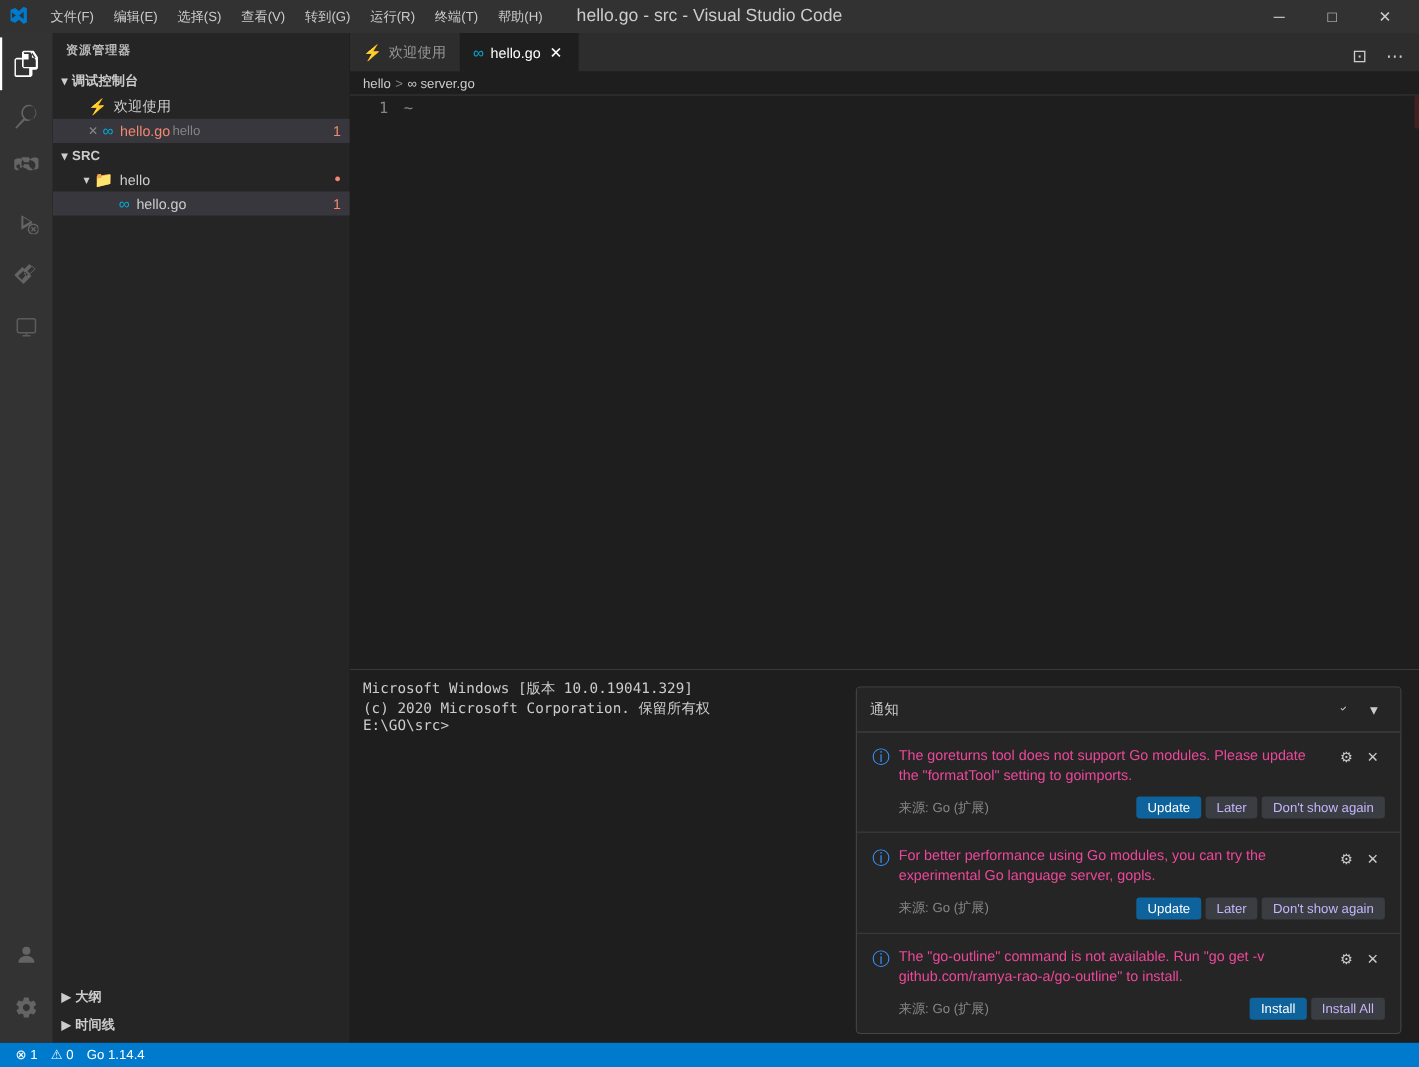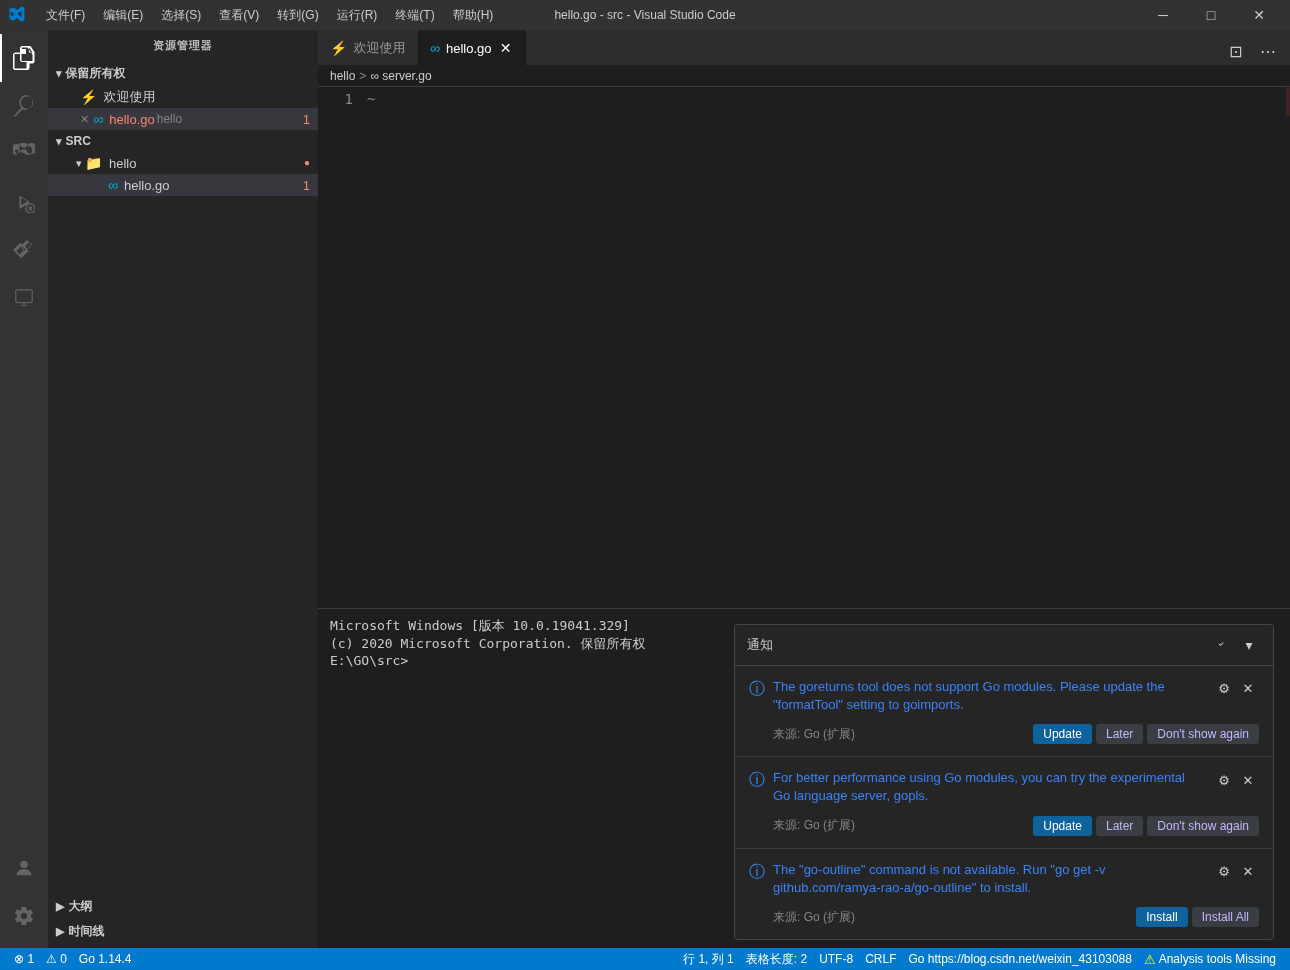--- a/index.html
+++ b/index.html
@@ -38,21 +38,21 @@
       padding: 2px 8px;
       font-size: 12px;
       color: #cccccc;
       cursor: pointer;
       border-radius: 3px;
     }
     #titlebar-center {
       position: absolute;
       left: 50%;
       transform: translateX(-50%);
-      font-size: 12px;
+      font-size: 16px;
       color: #cccccc;
     }
     #titlebar-right {
       display: flex;
       align-items: center;
       gap: 2px;
     }
     .titlebar-btn {
       width: 46px;
       height: 30px;
@@ -102,21 +102,20 @@
     }
 
     
     #sidebar {
       width: 270px;
       background: #252526;
       display: flex;
       flex-direction: column;
       flex-shrink: 0;
       overflow: hidden;
-      text-align: center;
     }
     #sidebar-title {
       padding: 8px 12px;
       font-size: 11px;
       font-weight: bold;
       color: #bbbbbbb;
       text-transform: uppercase;
       letter-spacing: 0.08em;
       color: #bbbbbb;
     }
@@ -346,21 +345,21 @@
       display: flex;
       align-items: center;
     }
     .status-warning { color: #ffff00; font-size: 13px; }
 
     
     #notification-panel {
       position: absolute;
       right: 16px;
       bottom: 30px;
-      width: 540px;
+      width: 496px;
       background: #252526;
       border: 1px solid #454545;
       border-radius: 4px;
       overflow: hidden;
       z-index: 100;
     }
     #notification-header {
       display: flex;
       align-items: center;
       justify-content: space-between;
@@ -400,21 +399,21 @@
     }
     .notif-icon {
       color: #3794ff;
       font-size: 16px;
       flex-shrink: 0;
       margin-top: 1px;
     }
     .notif-text {
       flex: 1;
       font-size: 13px;
-      color: #3b82f6;
+      color: #ec4899;
       line-height: 1.4;
     }
     .notif-actions-row {
       display: flex;
       align-items: center;
       gap: 4px;
       margin-top: 10px;
       padding-left: 24px;
     }
     .notif-icon-btn {
@@ -531,21 +530,21 @@
         </svg>
       </div>
     </div>
   </div>
 
   <div id="sidebar">
     <div id="sidebar-title">资源管理器</div>
 
     <div class="sidebar-section-header">
       <span class="chevron">▾</span>
-      <span>保留所有权</span>
+      <span>调试控制台</span>
     </div>
 
     <div class="file-item" style="padding-left:32px;">
       <span class="icon file-vscode-icon">⚡</span>
       <span>欢迎使用</span>
     </div>
     <div class="file-item active" style="padding-left:32px; color:#f48771;">
       <span style="color:#858585; margin-right:4px; font-size:11px;">✕</span>
       <span class="icon file-go-icon">∞</span>
       <span style="margin-right:2px;">hello.go</span>
@@ -627,31 +626,20 @@
       </div>
     </div>
 
   </div>
 </div>
 
 <div id="statusbar">
   <div class="status-item">⊗ 1</div>
   <div class="status-item">⚠ 0</div>
   <div class="status-item">Go 1.14.4</div>
-  <div class="status-right">
-    <div class="status-item">行 1, 列 1</div>
-    <div class="status-item">表格长度: 2</div>
-    <div class="status-item">UTF-8</div>
-    <div class="status-item">CRLF</div>
-    <div class="status-item">Go https://blog.csdn.net/weixin_43103088</div>
-    <div class="status-item">
-      <span class="status-warning">⚠</span>
-      <span>Analysis tools Missing</span>
-    </div>
-  </div>
 </div>
 
 <div id="notification-panel">
   <div id="notification-header">
     <span class="notification-title">通知</span>
     <div class="notification-header-actions">
       <div class="notification-action-icon" title="Clear All">
         <svg width="14" height="14" viewBox="0 0 16 16" fill="currentColor">
           <path d="M10.854 5.146a.5.5 0 0 1 0 .708l-3 3a.5.5 0 0 1-.708 0l-1.5-1.5a.5.5 0 0 1 .708-.708L7.5 7.793l2.646-2.647a.5.5 0 0 1 .708 0z"></path>
           <path d="M2 1a1 1 0 0 0-1 1v12a1 1 0 0 0 1 1h12a1 1 0 0 0 1-1V2a1 1 0 0 0-1-1H2zM1 2a1 1 0 0 1 1-1h12a1 1 0 0 1 1 1v12a1 1 0 0 1-1 1H2a1 1 0 0 1-1-1V2z"></path>

